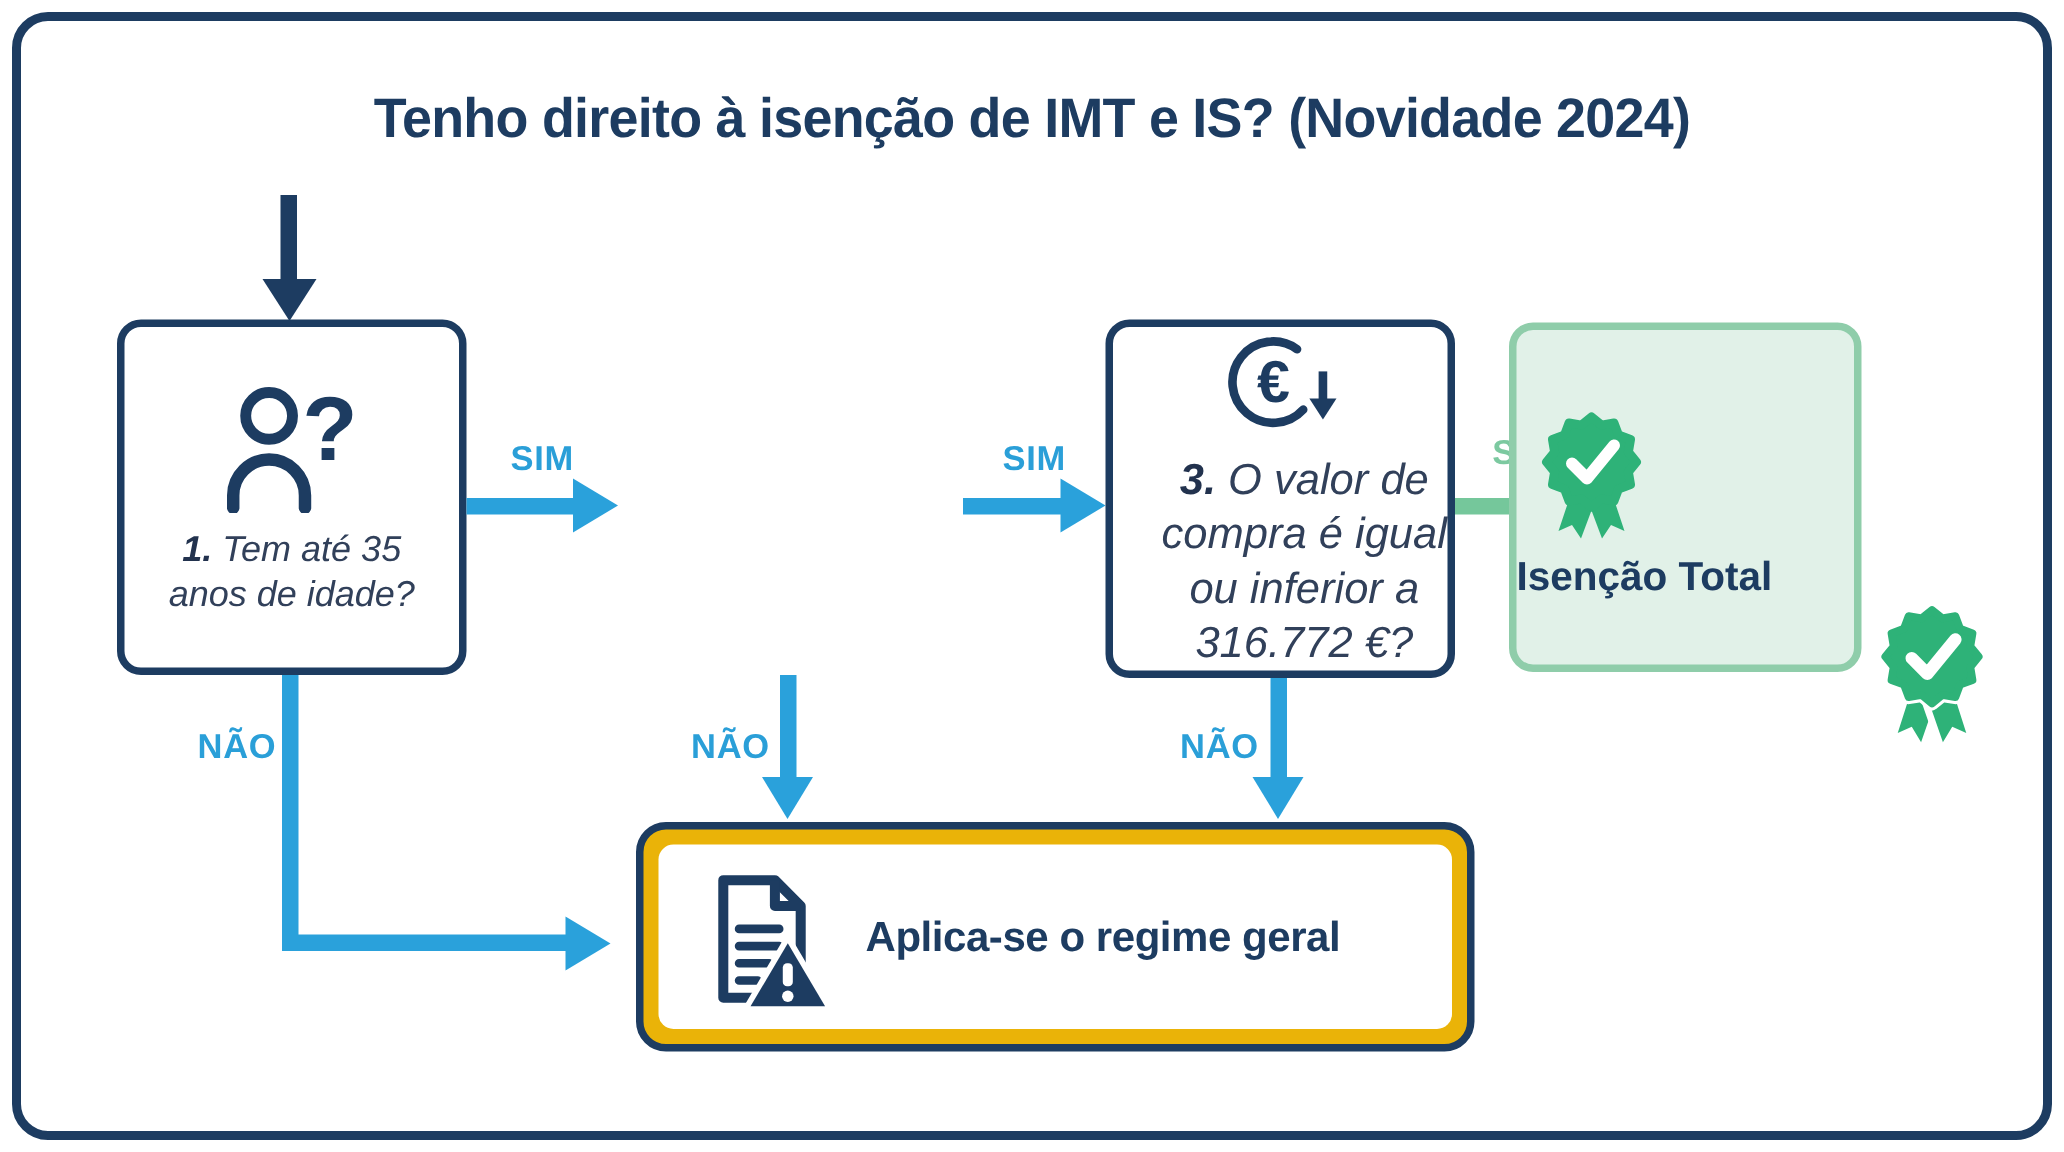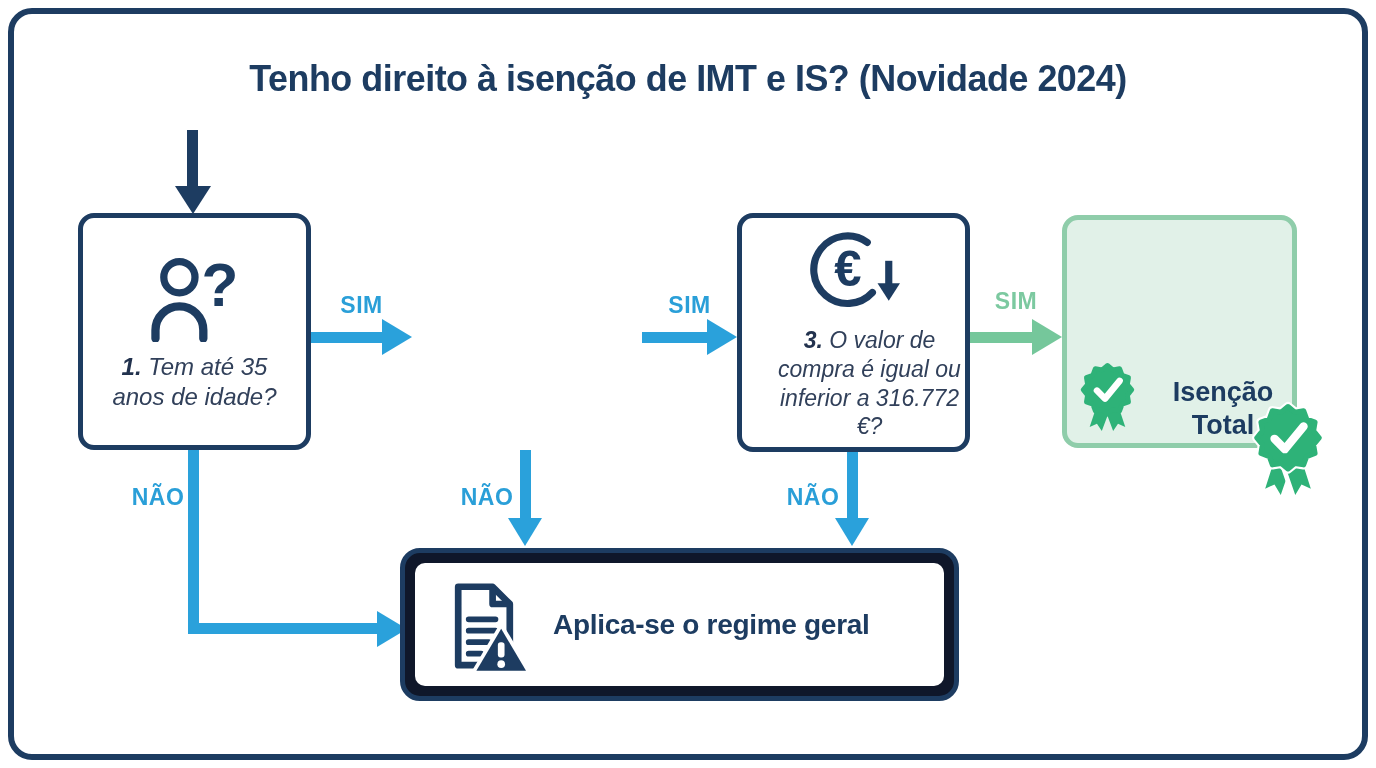--- a/index.html
+++ b/index.html
@@ -42,33 +42,33 @@
   .head-down.navy { border-top-color:#1d3c61; }
   .green.shaft-h { background:#75c79b; }
   .head-right.green { border-left-color:#75c79b; }
   .lbl {
     position:absolute; font-weight:bold; font-size:23px; color:#2a9fd8;
     text-align:center; letter-spacing:0.5px;
   }
   .lbl.green { color:#7cc9a0; }
   
   .success-box {
-    position:absolute; left:1062px; top:215px; width:235px; height:233px;
+    position:absolute; left:1006px; top:215px; width:235px; height:233px;
     background:#e1f1e8; border:5px solid #8fcdaa; border-radius:16px;
-    box-sizing:border-box; display:flex; flex-direction:row;
-    align-items:flex-end; justify-content:center; gap:6px;
+    box-sizing:border-box; display:flex; flex-direction:column;
+    align-items:flex-start; justify-content:center; gap:6px;
   }
   .success-title {
     font-size:27px; font-weight:bold; color:#1d3c61; text-align:center; line-height:1.25;
   }
   .corner-badge { position:absolute; left:1236px; top:390px; }
   
   .general-box {
-    position:absolute; left:400px; top:548px; width:559px; height:153px;
-    box-sizing:border-box; background:#0f172a; border:5px solid #1d3c61;
+    position:absolute; left:424px; top:548px; width:559px; height:153px;
+    box-sizing:border-box; background:#eab308; border:5px solid #1d3c61;
     border-radius:20px; padding:10px;
   }
   .general-inner {
     background:#fff; border-radius:10px; height:100%; box-sizing:border-box;
     display:flex; align-items:center; padding:0 26px; gap:26px;
   }
   .general-title { font-size:28px; font-weight:bold; color:#1d3c61; letter-spacing:-0.3px; }
   .general-sub { font-size:24px; color:#31405a; margin-top:6px; }
   .icon { display:block; }
 </style>
@@ -109,21 +109,21 @@
     <div class="head-right" style="left:707px; top:319px;"></div>
   </div>
 
   <div class="qbox" style="left:737px; top:213px; width:233px; height:239px;">
     <svg class="icon" width="104" height="92" viewBox="0 0 100 90">
       <path d="M63 18 A33 33 0 1 0 68 67" fill="none" stroke="#1d3c61" stroke-width="7" stroke-linecap="round"></path>
       <text x="44" y="61" text-anchor="middle" font-size="48" font-weight="bold" fill="#1d3c61" font-family="Liberation Sans, sans-serif">€</text>
       <path d="M84 36 V60" fill="none" stroke="#1d3c61" stroke-width="7"></path>
       <polygon points="73,58 95,58 84,75" fill="#1d3c61"></polygon>
     </svg>
-    <div class="qtext" style="max-width:212px; font-size:23px;margin-left:32px;">
+    <div class="qtext" style="max-width:212px; font-size:29px;margin-left:32px;">
       <b>3.</b><span> O valor de compra é igual ou inferior a 316.772 €?</span>
     </div>
   </div>
 
   <div>
     <div class="lbl green" style="left:970px; top:288px; width:92px;">SIM</div>
     <div class="shaft-h green" style="left:970px; top:332px; width:64px;"></div>
     <div class="head-right green" style="left:1032px; top:319px;"></div>
   </div>
 

